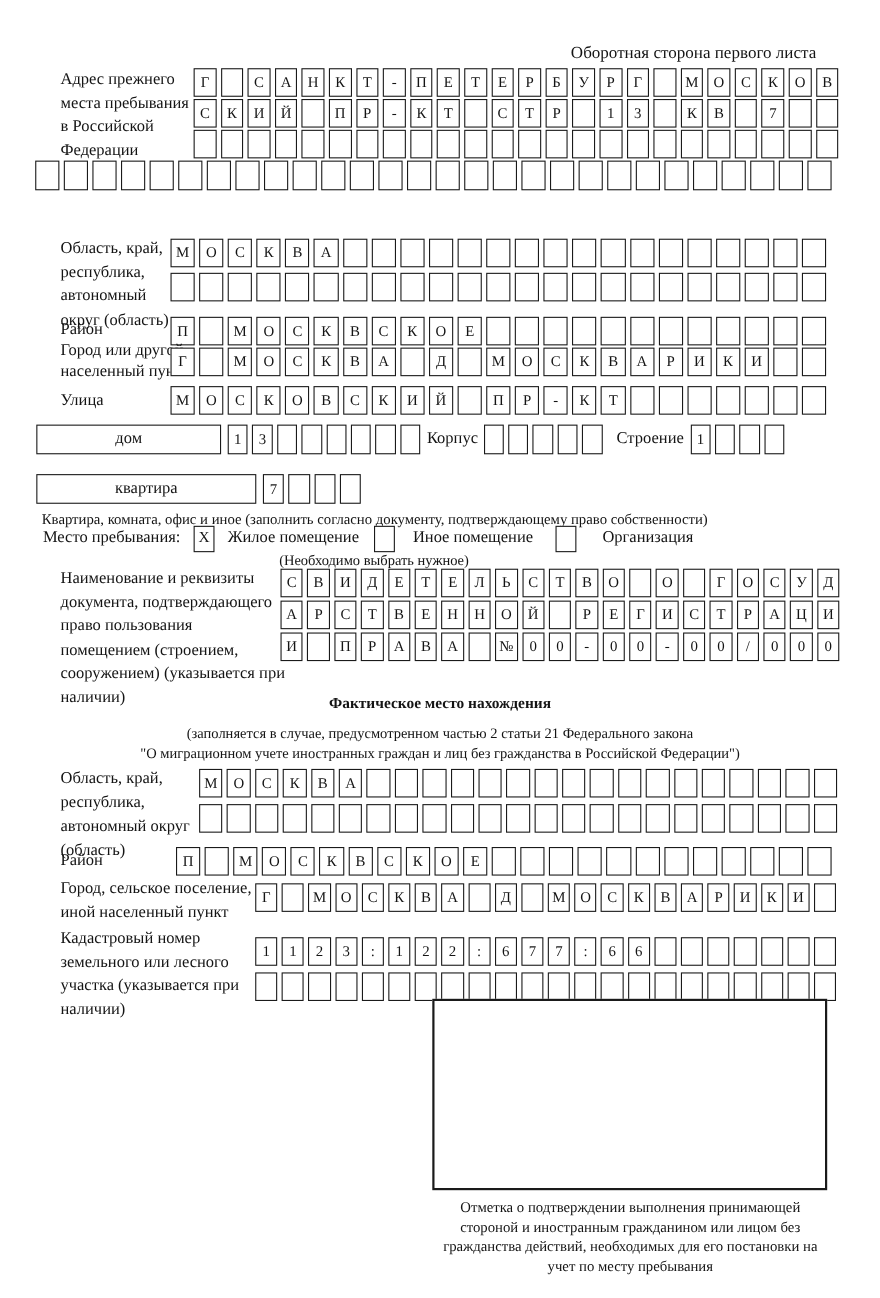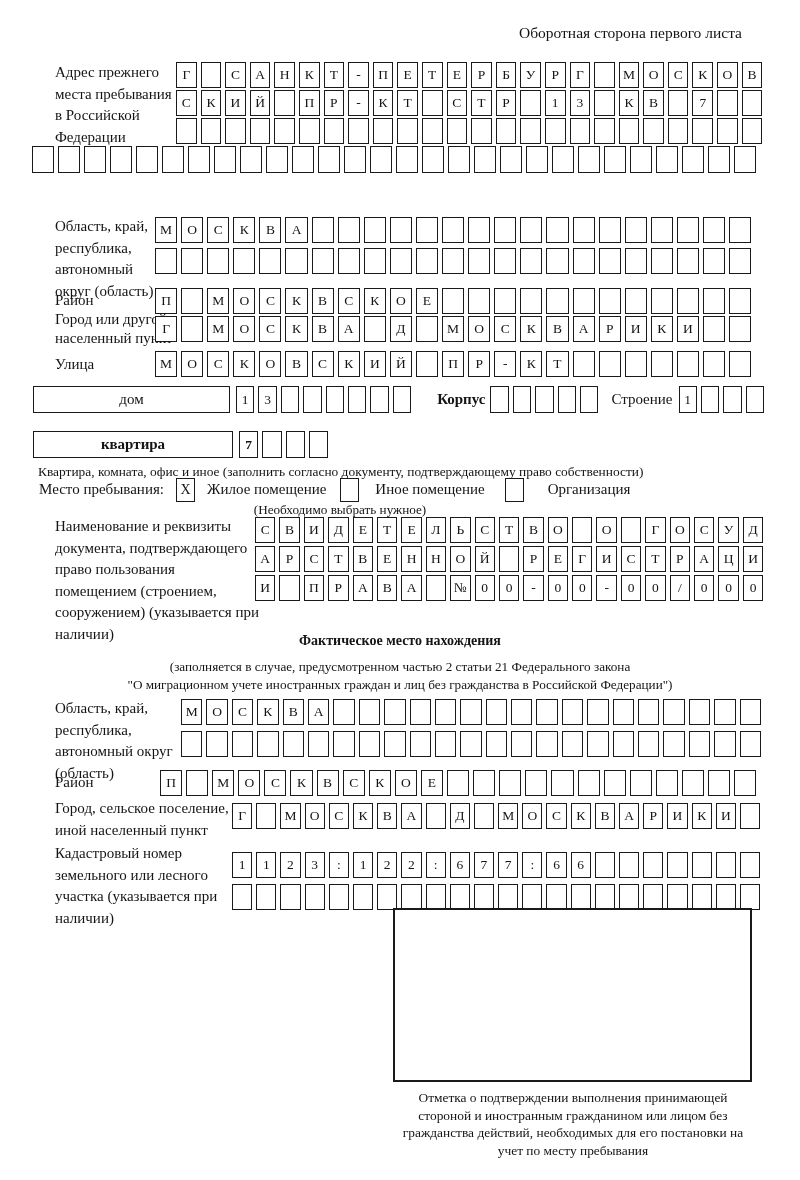--- a/index.html
+++ b/index.html
@@ -26,21 +26,21 @@
   .inlineflex{display:flex;align-items:center;}
   .chk{width:19px;height:24px;border:1.8px solid #1a1a1a;box-sizing:border-box;
         display:flex;align-items:center;justify-content:center;font-size:14px;background:#fff;flex:0 0 auto;}
   .stampbox{border:2.2px solid #1a1a1a;box-sizing:border-box;background:#fff;}
 </style>
 </head>
 <body>
 
 <div class="page">
 
-  <div class="abs" style="top:24px;right:58px;font-size:15.5px;">Оборотная сторона первого листа</div>
+  <div class="abs" style="top:40px;right:58px;font-size:15.5px;">Оборотная сторона первого листа</div>
 
   <div class="abs lbl" style="left:55px;top:62px;width:122px;">Адрес прежнего места пребывания в Российской Федерации</div>
   <div class="abs cellrow r24" style="left:176px;top:62px;">
       <span class="cell">Г</span>
       <span class="cell"></span>
       <span class="cell">С</span>
       <span class="cell">А</span>
       <span class="cell">Н</span>
       <span class="cell">К</span>
       <span class="cell">Т</span>
@@ -273,49 +273,49 @@
       <span class="cell"></span>
       <span class="cell"></span>
       <span class="cell"></span>
       <span class="cell"></span>
       <span class="cell"></span>
       <span class="cell"></span>
       <span class="cell"></span>
     </div>
 
   <div class="abs inlineflex" style="left:33px;top:386px;">
-    <div class="labelbox" style="width:197px;text-align:right;">дом</div>
+    <div class="labelbox" style="width:168px;text-align:right;">дом</div>
     <div class="cellrow rh" style="margin-left:6px;">
         <span class="cell">1</span>
         <span class="cell">3</span>
         <span class="cell"></span>
         <span class="cell"></span>
         <span class="cell"></span>
         <span class="cell"></span>
         <span class="cell"></span>
         <span class="cell"></span>
       </div>
-    <div class="lbl" style="margin-left:26px;font-weight:bold;">Корпус</div>
+    <div class="lbl" style="margin-left:6px;">Корпус</div>
     <div class="cellrow rh" style="margin-left:5px;">
         <span class="cell"></span>
         <span class="cell"></span>
         <span class="cell"></span>
         <span class="cell"></span>
         <span class="cell"></span>
       </div>
     <div class="lbl" style="margin-left:13px;">Строение</div>
     <div class="cellrow rh" style="margin-left:6px;">
         <span class="cell">1</span>
         <span class="cell"></span>
         <span class="cell"></span>
         <span class="cell"></span>
       </div>
   </div>
 
-  <div class="abs inlineflex" style="left:33px;top:431px;font-weight:bold;">
+  <div class="abs inlineflex" style="left:33px;top:431px;">
     <div class="labelbox" style="width:200px;">квартира</div>
     <div class="cellrow rkv" style="margin-left:6px;">
         <span class="cell">7</span>
         <span class="cell"></span>
         <span class="cell"></span>
         <span class="cell"></span>
       </div>
   </div>
   <div class="abs note" style="left:38px;top:463px;text-align:center;font-size:13.4px;">Квартира, комната, офис и иное (заполнить согласно документу, подтверждающему право собственности)</div>
 

